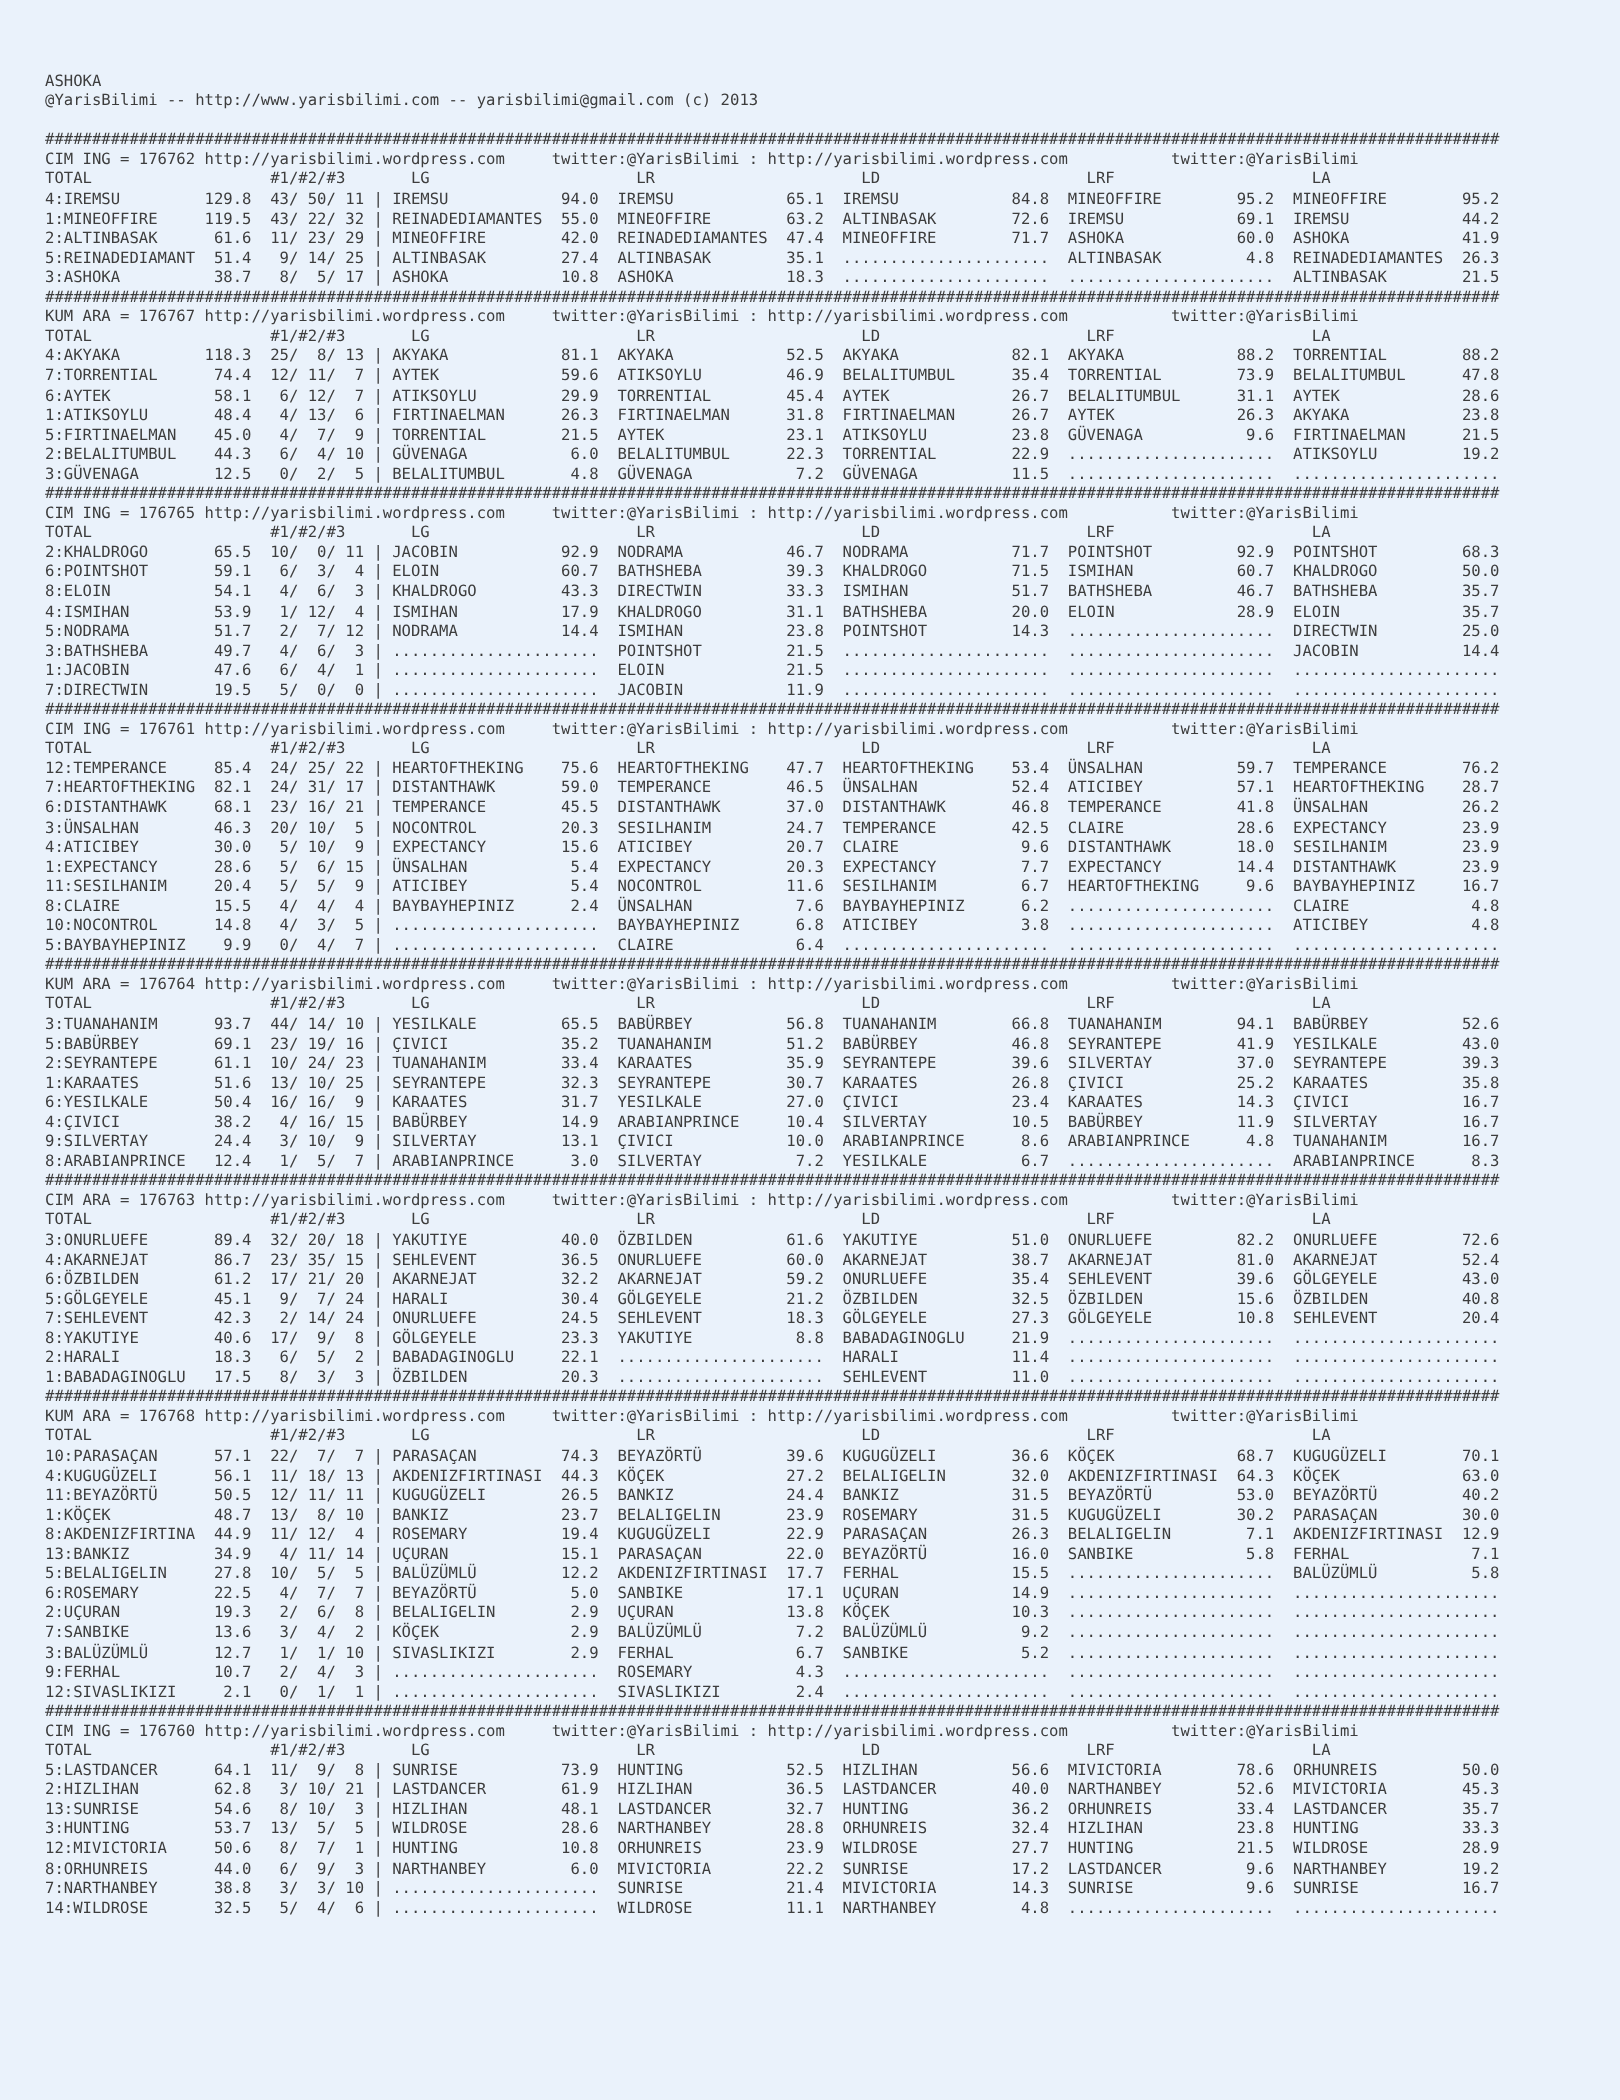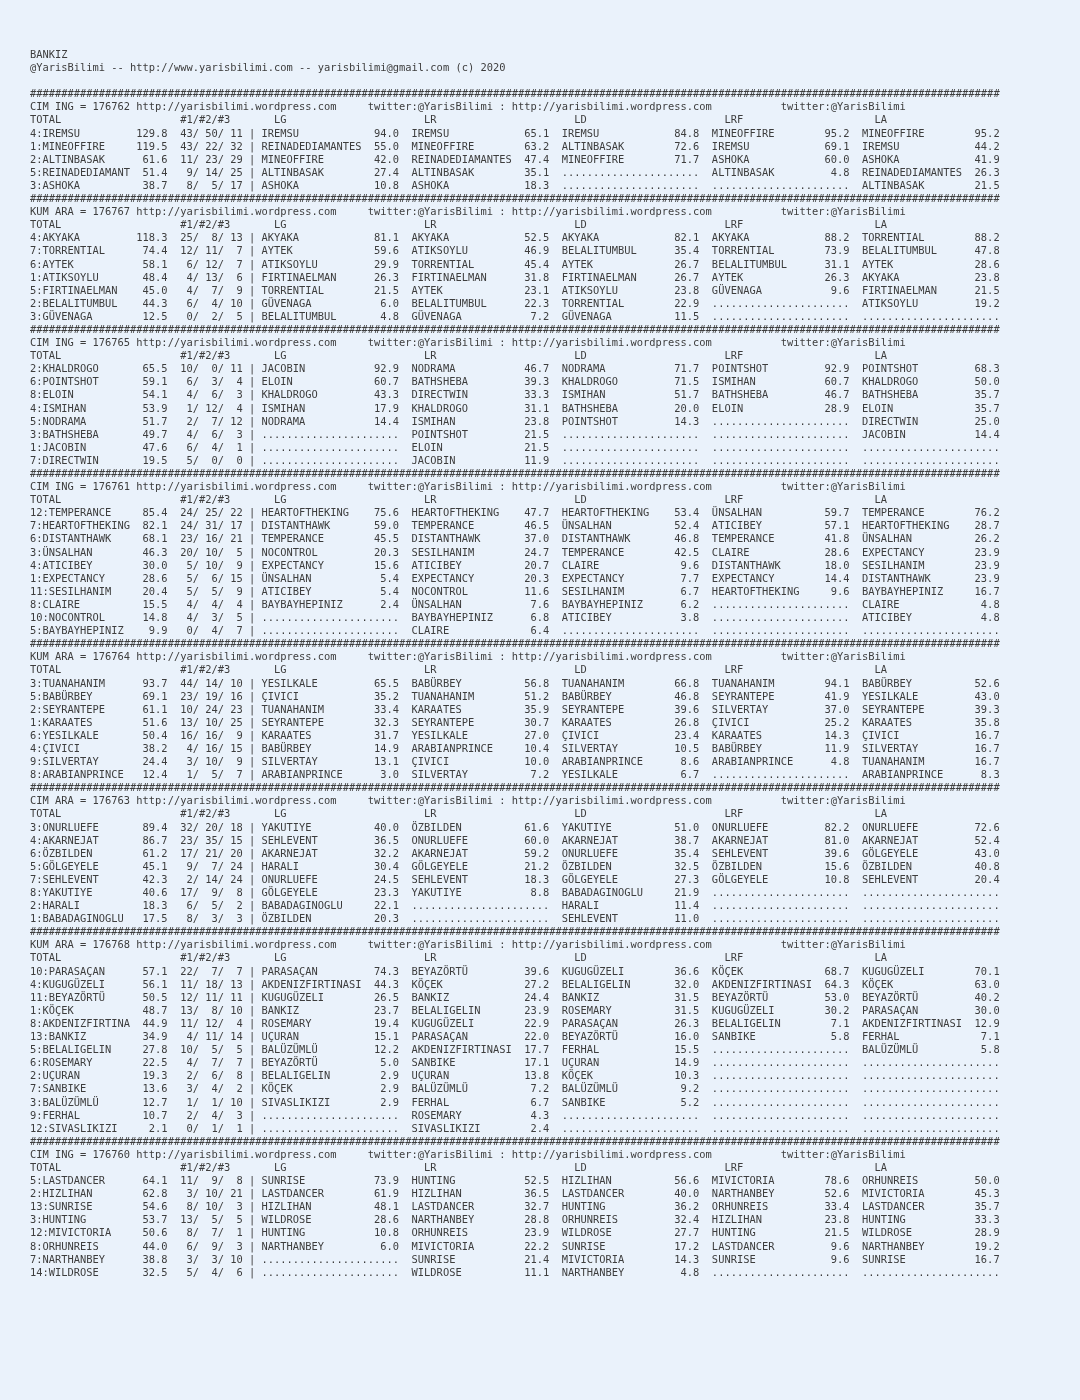--- a/index.html
+++ b/index.html
@@ -15,22 +15,22 @@
     font-family: "DejaVu Sans Mono", "Liberation Mono", monospace;
     font-size: 10.4px;
     line-height: 13.1px;
     color: #3d3d3d;
     white-space: pre;
   }
 </style>
 </head>
 <body style="background: rgb(234, 242, 251);">
 
-<pre class="term" style="color: rgb(61, 61, 61);"><span>BANKIZ</span>
-<span>@YarisBilimi -- http://www.yarisbilimi.com -- yarisbilimi@gmail.com (c) 2020</span>
+<pre class="term" style="color: rgb(61, 61, 61);"><span>ASHOKA</span>
+<span>@YarisBilimi -- http://www.yarisbilimi.com -- yarisbilimi@gmail.com (c) 2013</span>
 
 <span id="blocks-container"><span>###########################################################################################################################################################
 CIM ING = 176762 http://yarisbilimi.wordpress.com     twitter:@YarisBilimi : http://yarisbilimi.wordpress.com           twitter:@YarisBilimi
 TOTAL                   #1/#2/#3       LG                      LR                      LD                      LRF                     LA
 4:IREMSU         129.8  43/ 50/ 11 | IREMSU            94.0  IREMSU            65.1  IREMSU            84.8  MINEOFFIRE        95.2  MINEOFFIRE        95.2
 1:MINEOFFIRE     119.5  43/ 22/ 32 | REINADEDIAMANTES  55.0  MINEOFFIRE        63.2  ALTINBASAK        72.6  IREMSU            69.1  IREMSU            44.2
 2:ALTINBASAK      61.6  11/ 23/ 29 | MINEOFFIRE        42.0  REINADEDIAMANTES  47.4  MINEOFFIRE        71.7  ASHOKA            60.0  ASHOKA            41.9
 5:REINADEDIAMANT  51.4   9/ 14/ 25 | ALTINBASAK        27.4  ALTINBASAK        35.1  ......................  ALTINBASAK         4.8  REINADEDIAMANTES  26.3
 3:ASHOKA          38.7   8/  5/ 17 | ASHOKA            10.8  ASHOKA            18.3  ......................  ......................  ALTINBASAK        21.5
 </span><span>###########################################################################################################################################################

